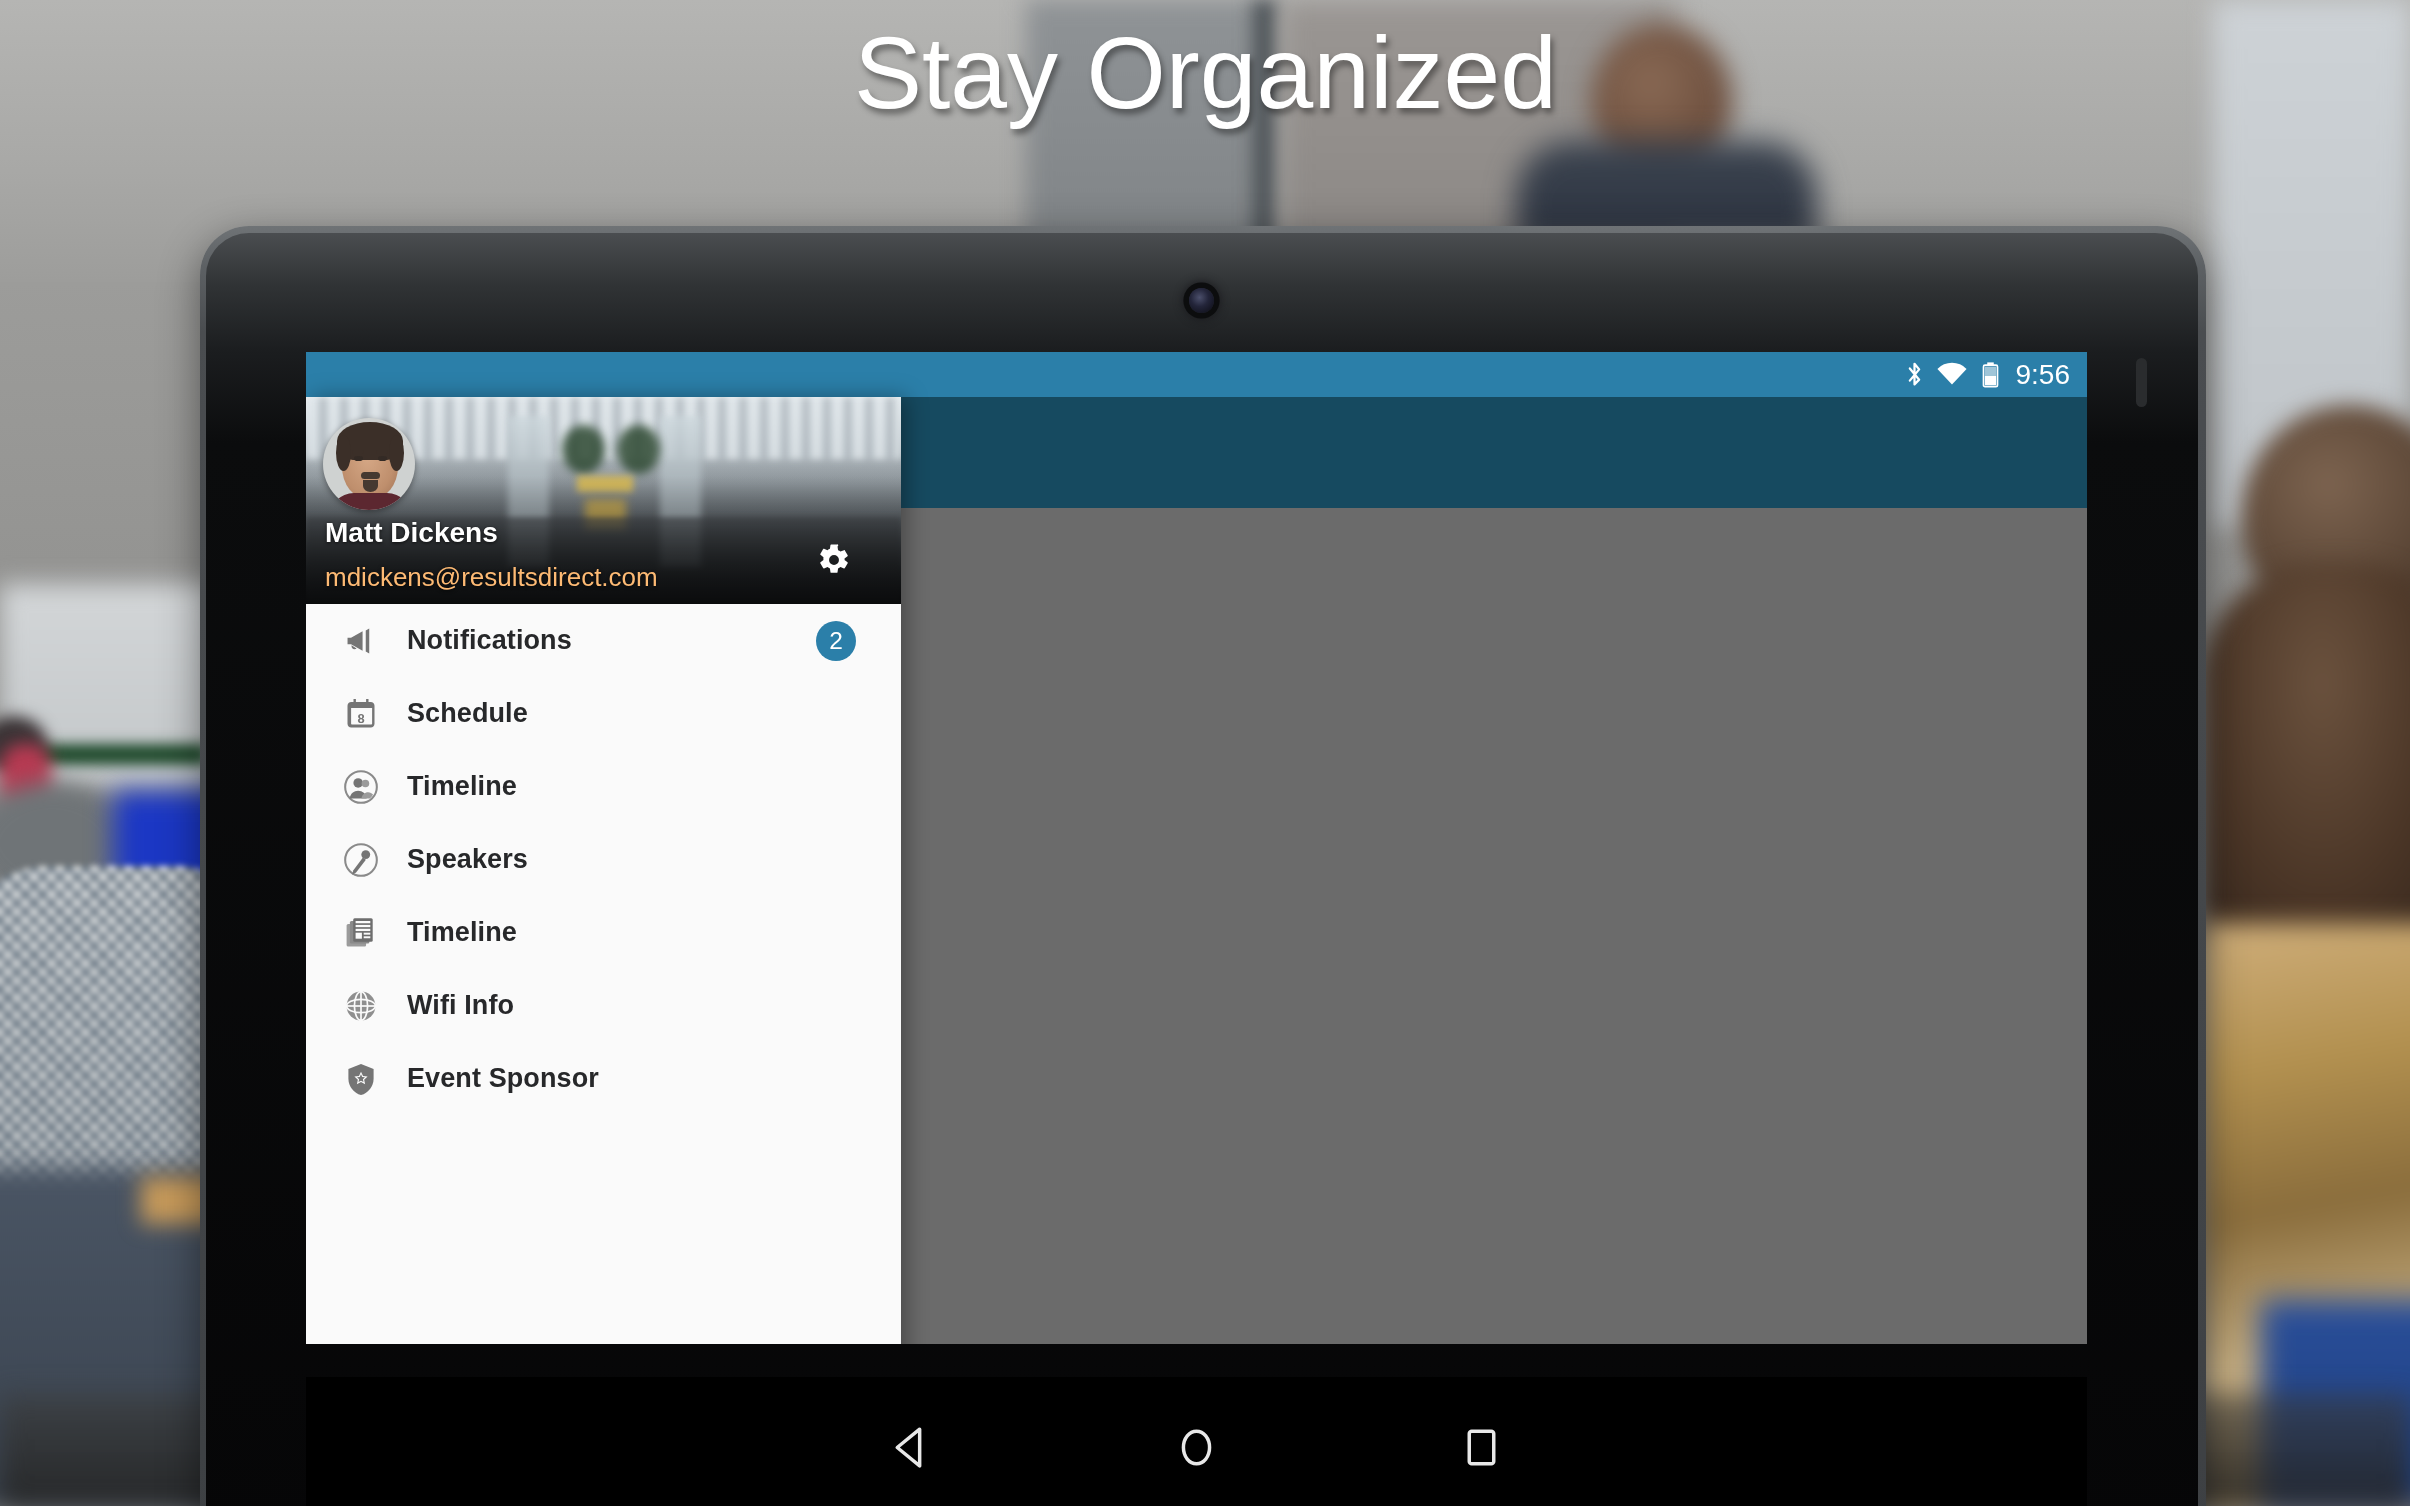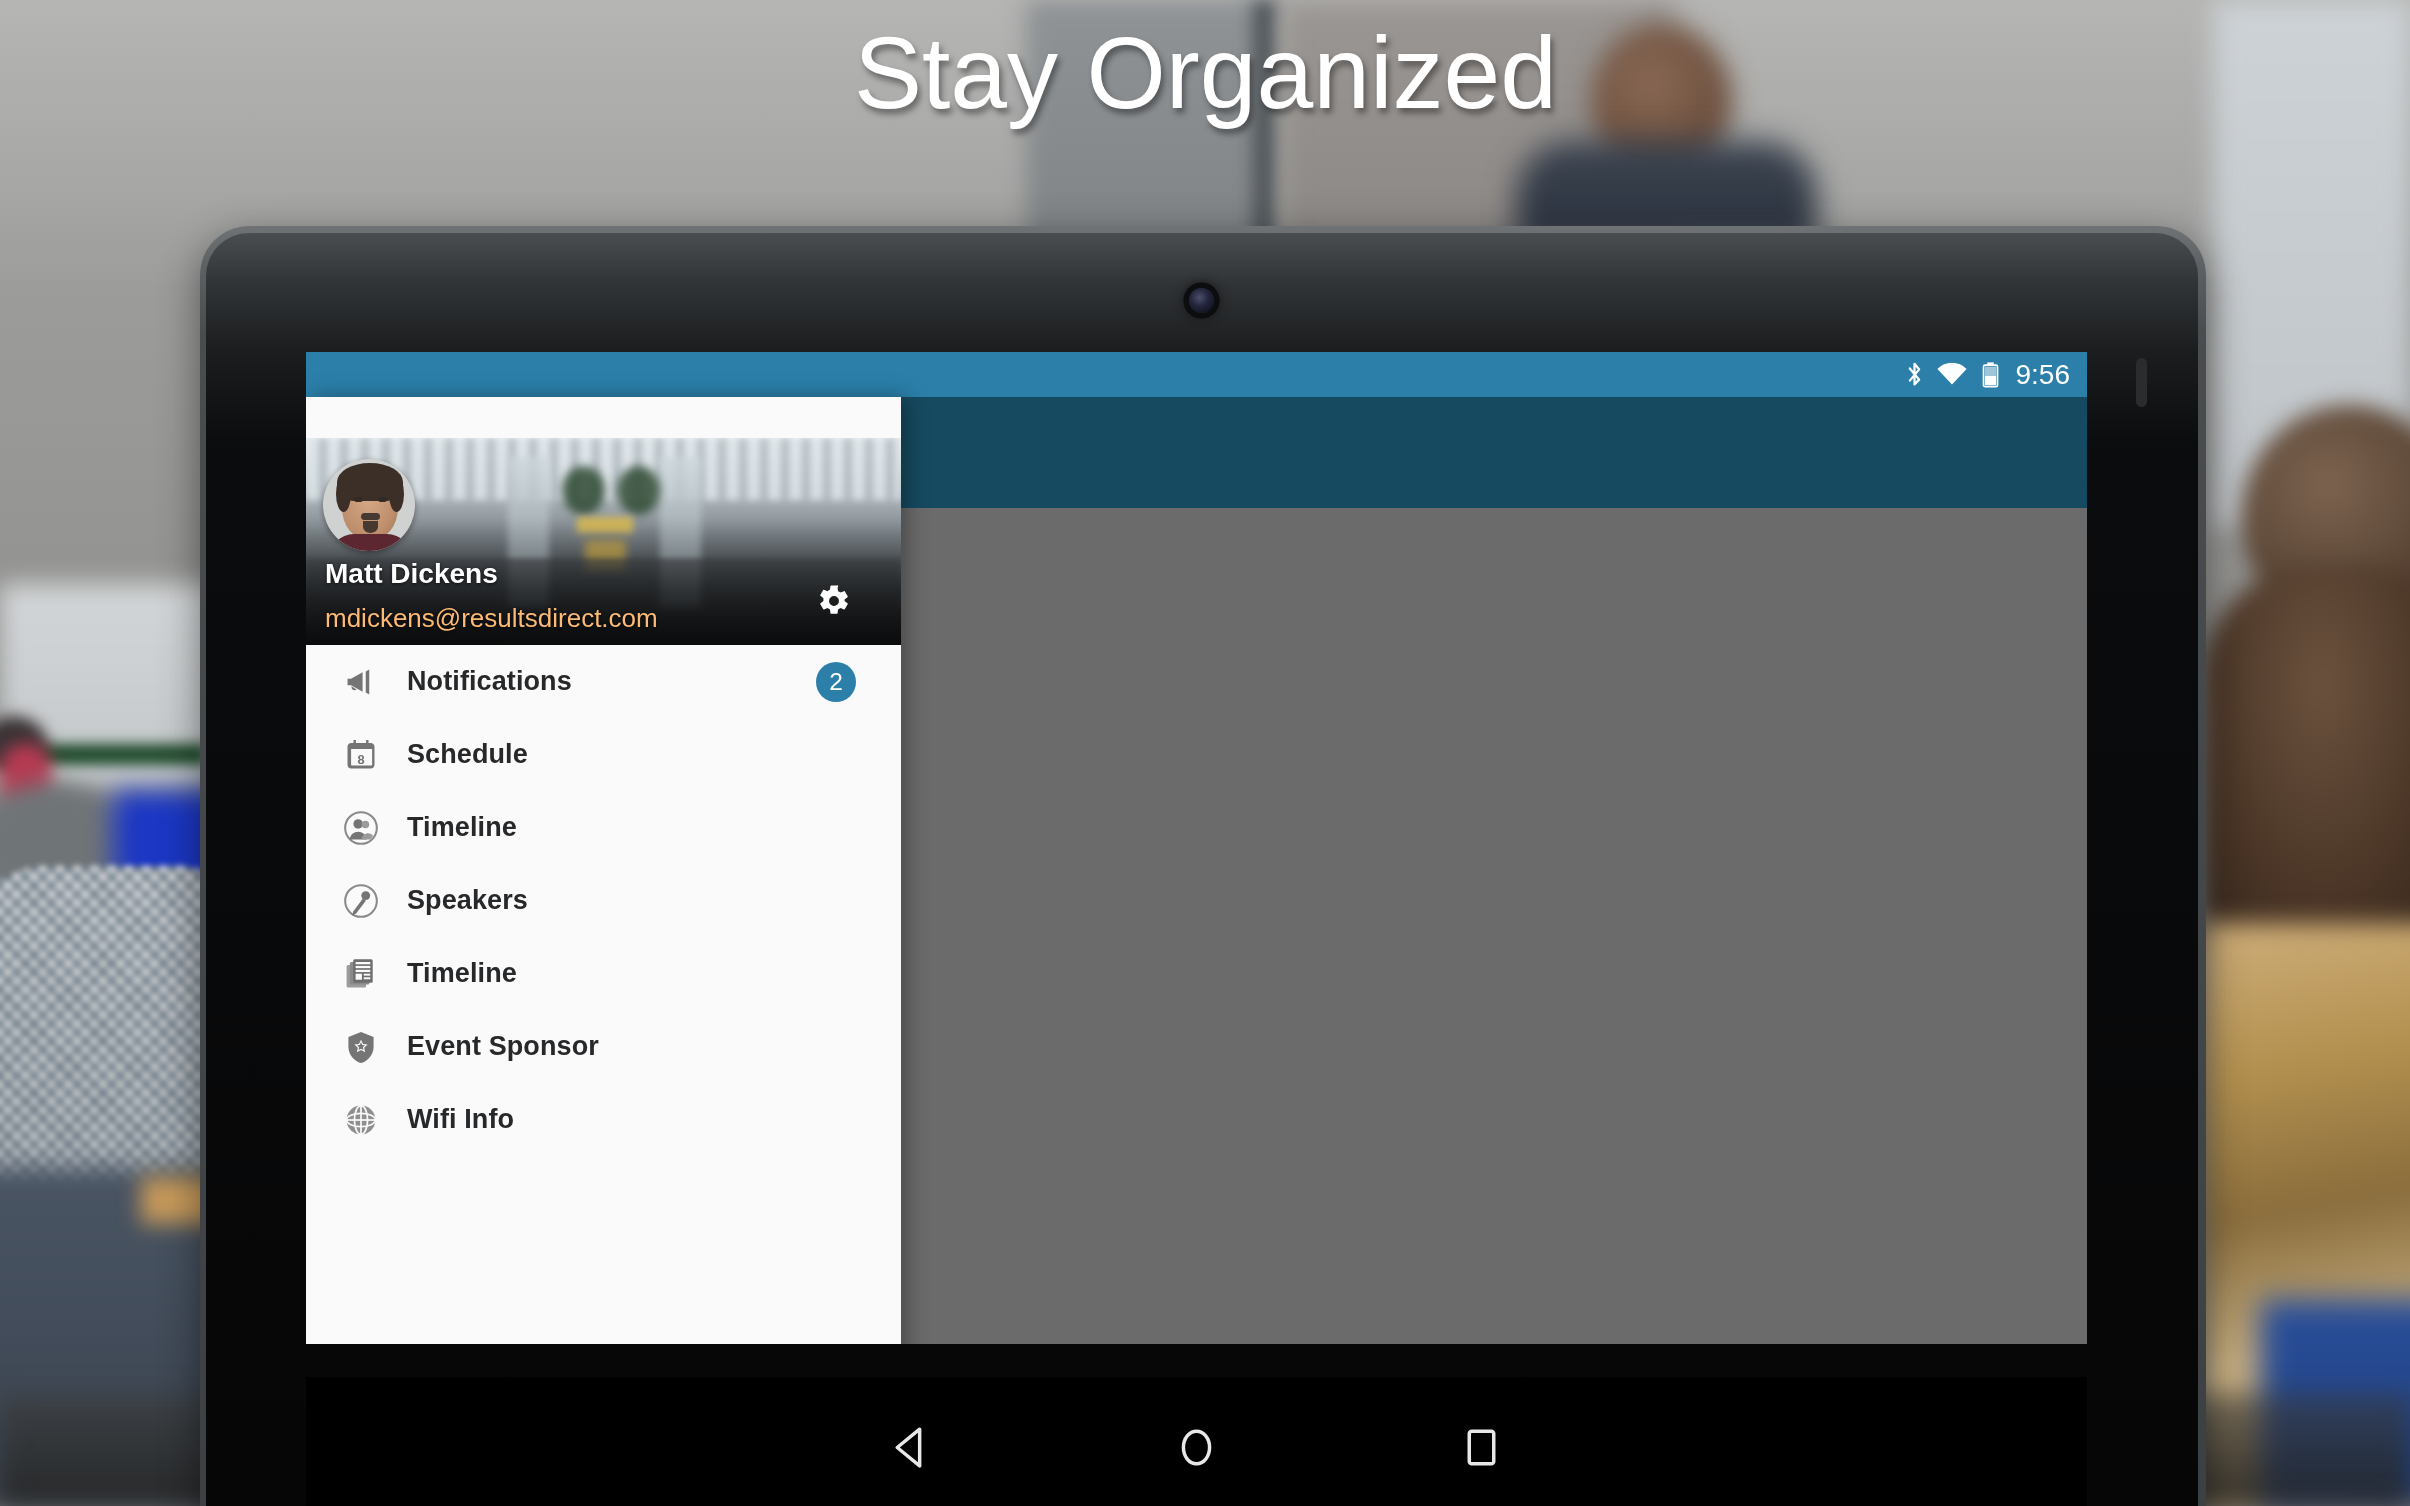--- a/index.html
+++ b/index.html
@@ -302,21 +302,20 @@
     overflow: hidden;
   }
 
   
   .drawer-header {
     position: relative;
     width: 595px;
     height: 207px;
     overflow: hidden;
     background: #5c6166;
-    margin-top: 41px;
   }
   .dh-photo {
     position: absolute;
     inset: 0;
     background:
       linear-gradient(180deg, rgba(255,255,255,.10) 0%, rgba(0,0,0,.10) 42%, rgba(0,0,0,.52) 100%),
       linear-gradient(180deg, #e9eef1 0%, #c3ccd2 22%, #9aa3a9 42%, #6d757b 62%, #3c4246 86%, #23272a 100%);
   }
   .dh-ceiling {
     position: absolute;
@@ -663,41 +662,41 @@
               <rect x="13.8" y="11.8" width="4.4" height="1.3" fill="#fafafa"></rect>
               <rect x="13.8" y="14.2" width="4.4" height="1.3" fill="#fafafa"></rect>
             </svg>
           </span>
           <span class="di-label">Timeline</span>
         </div>
 
         <div class="drawer-item">
           <span class="di-icon">
             <svg width="36" height="36" viewBox="0 0 24 24">
-              <path fill="#757575" d="M12 2L3.6 5.4v6.2c0 5.2 3.6 9.9 8.4 11 4.8-1.1 8.4-5.8 8.4-11V5.4L12 2z"></path>
-              <path fill="#fafafa" d="M12 7.1l1.35 2.9 3.05.35-2.3 2.1.65 3.05L12 14l-2.75 1.5.65-3.05-2.3-2.1 3.05-.35z"></path>
-              <path fill="#757575" d="M12 8.9l.8 1.75 1.85.2-1.4 1.3.4 1.85L12 13.1l-1.65.9.4-1.85-1.4-1.3 1.85-.2z"></path>
-            </svg>
-          </span>
-          <span class="di-label">Event Sponsor</span>
-        </div>
-
-        <div class="drawer-item">
-          <span class="di-icon">
-            <svg width="36" height="36" viewBox="0 0 24 24">
               <circle cx="12" cy="12" r="9.6" fill="#8f8f8f"></circle>
               <g stroke="#fafafa" stroke-width="1.15" fill="none">
                 <ellipse cx="12" cy="12" rx="4.4" ry="9.6"></ellipse>
                 <ellipse cx="12" cy="12" rx="9.6" ry="4.4"></ellipse>
                 <line x1="12" y1="2.4" x2="12" y2="21.6"></line>
                 <line x1="2.4" y1="12" x2="21.6" y2="12"></line>
               </g>
             </svg>
           </span>
           <span class="di-label">Wifi Info</span>
+        </div>
+
+        <div class="drawer-item">
+          <span class="di-icon">
+            <svg width="36" height="36" viewBox="0 0 24 24">
+              <path fill="#757575" d="M12 2L3.6 5.4v6.2c0 5.2 3.6 9.9 8.4 11 4.8-1.1 8.4-5.8 8.4-11V5.4L12 2z"></path>
+              <path fill="#fafafa" d="M12 7.1l1.35 2.9 3.05.35-2.3 2.1.65 3.05L12 14l-2.75 1.5.65-3.05-2.3-2.1 3.05-.35z"></path>
+              <path fill="#757575" d="M12 8.9l.8 1.75 1.85.2-1.4 1.3.4 1.85L12 13.1l-1.65.9.4-1.85-1.4-1.3 1.85-.2z"></path>
+            </svg>
+          </span>
+          <span class="di-label">Event Sponsor</span>
         </div>
 
       </div>
     </div>
   </div>
 
   <div id="navbar">
     <div class="nav-btn nav-back">
       <svg width="49" height="49" viewBox="0 0 24 24">
         <path d="M16 3 L5 12 L16 21 Z" fill="none" stroke="#e8e8e8" stroke-width="1.7" stroke-linejoin="round"></path>

